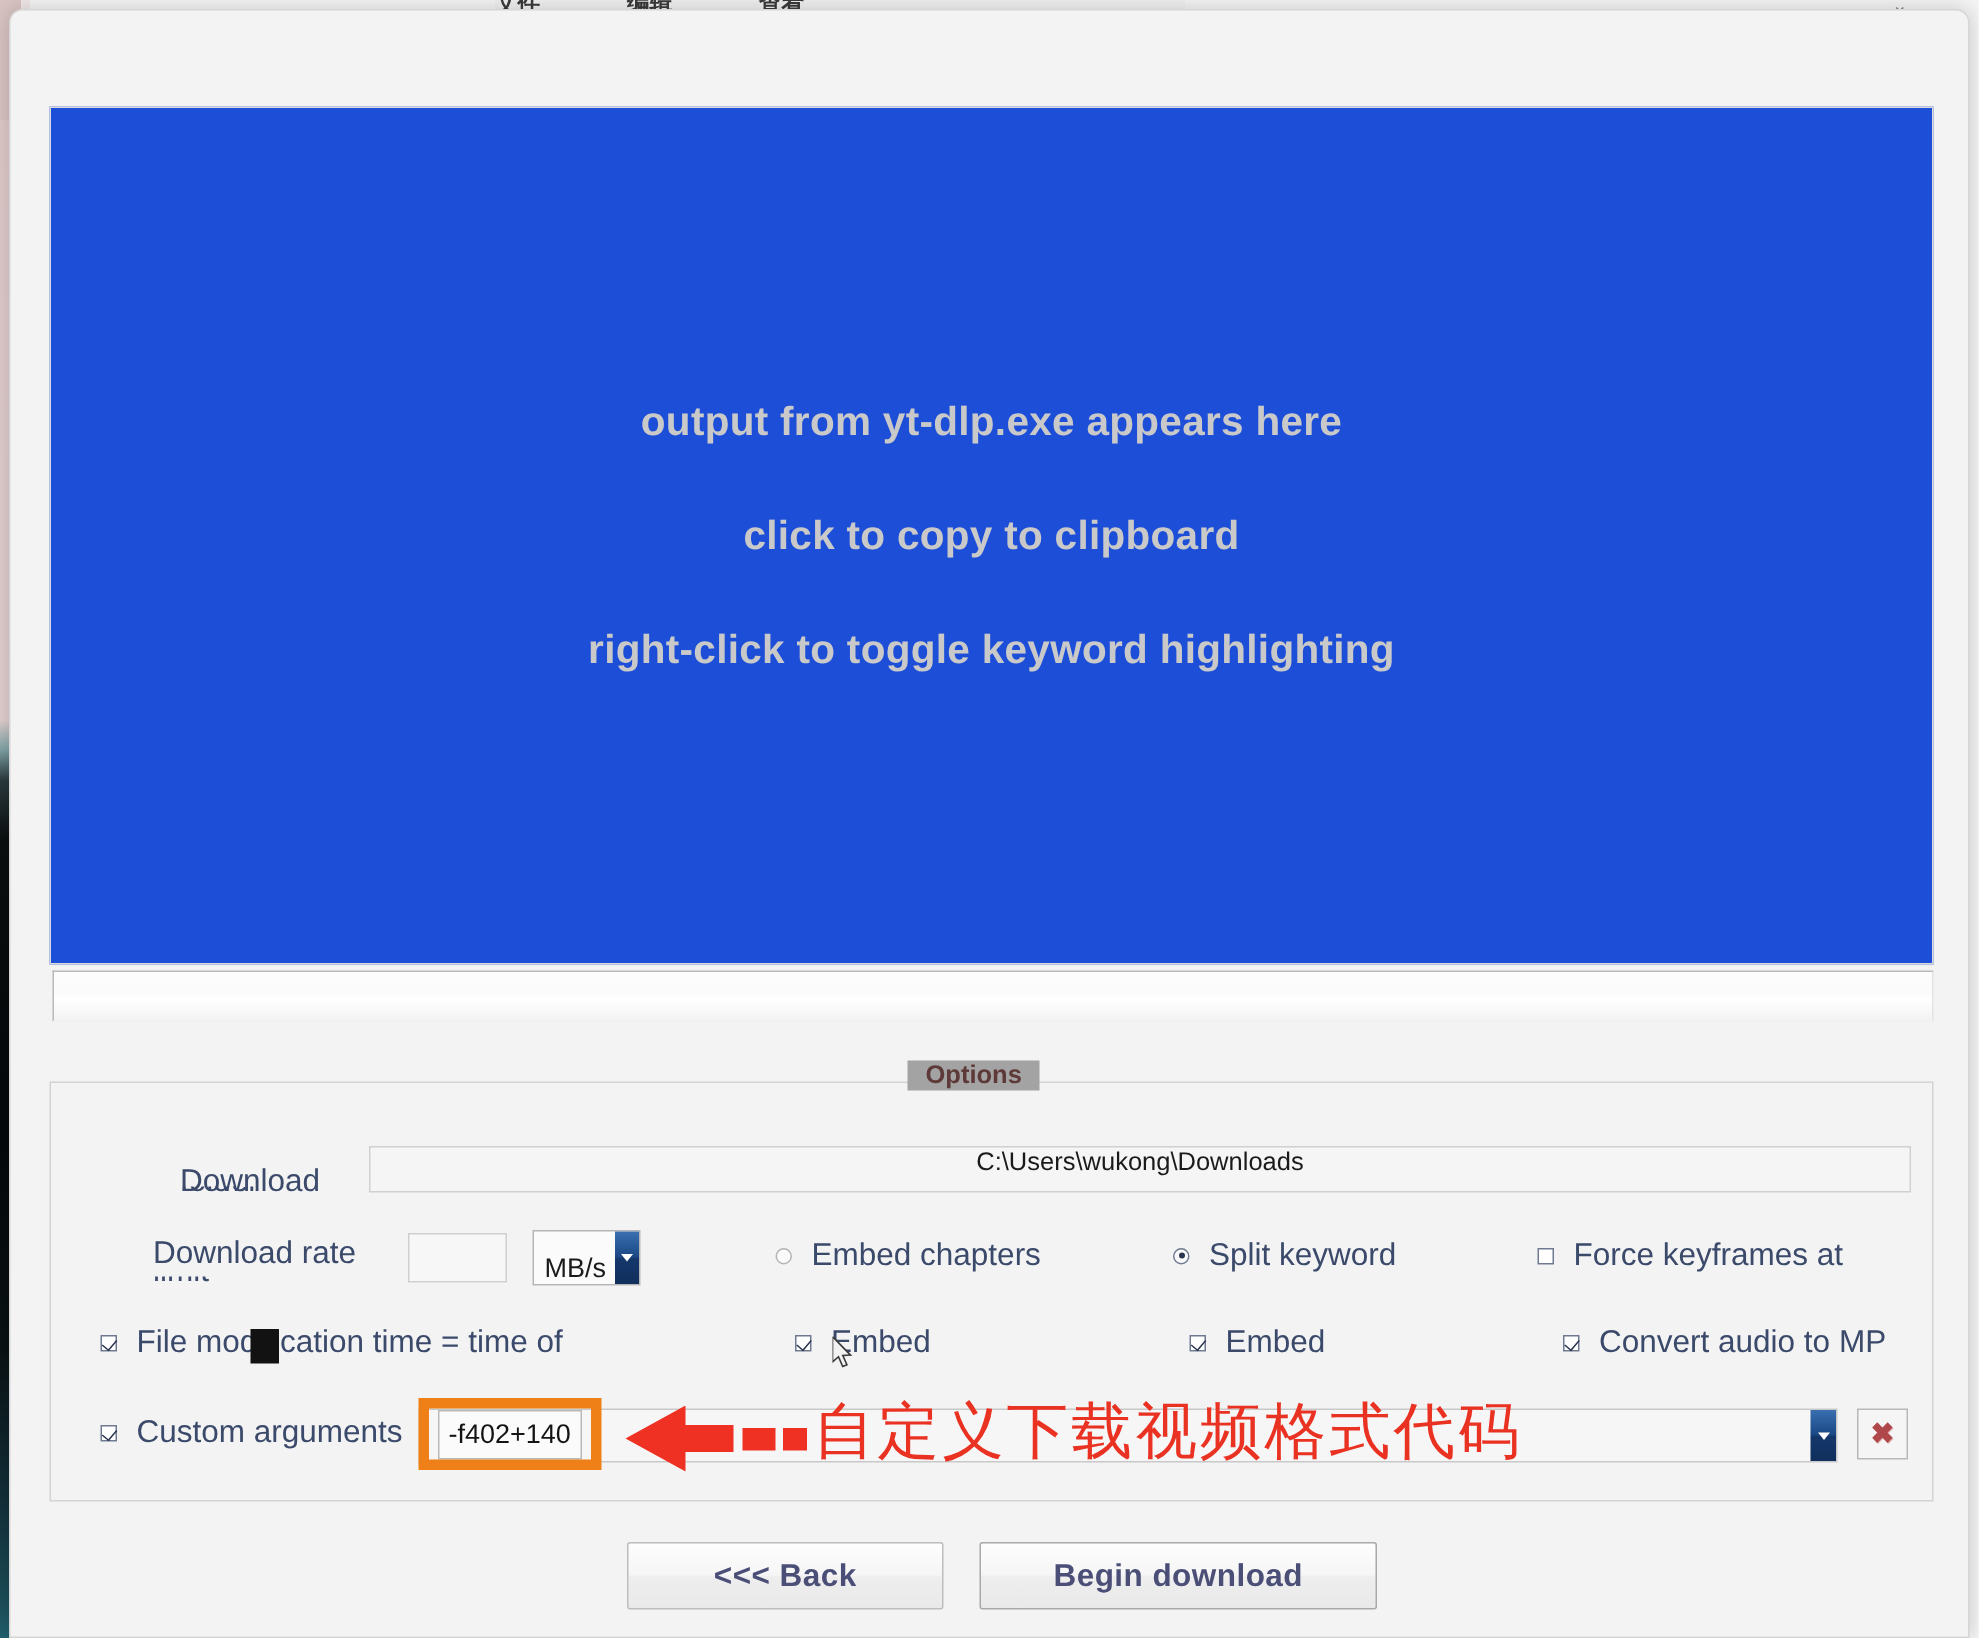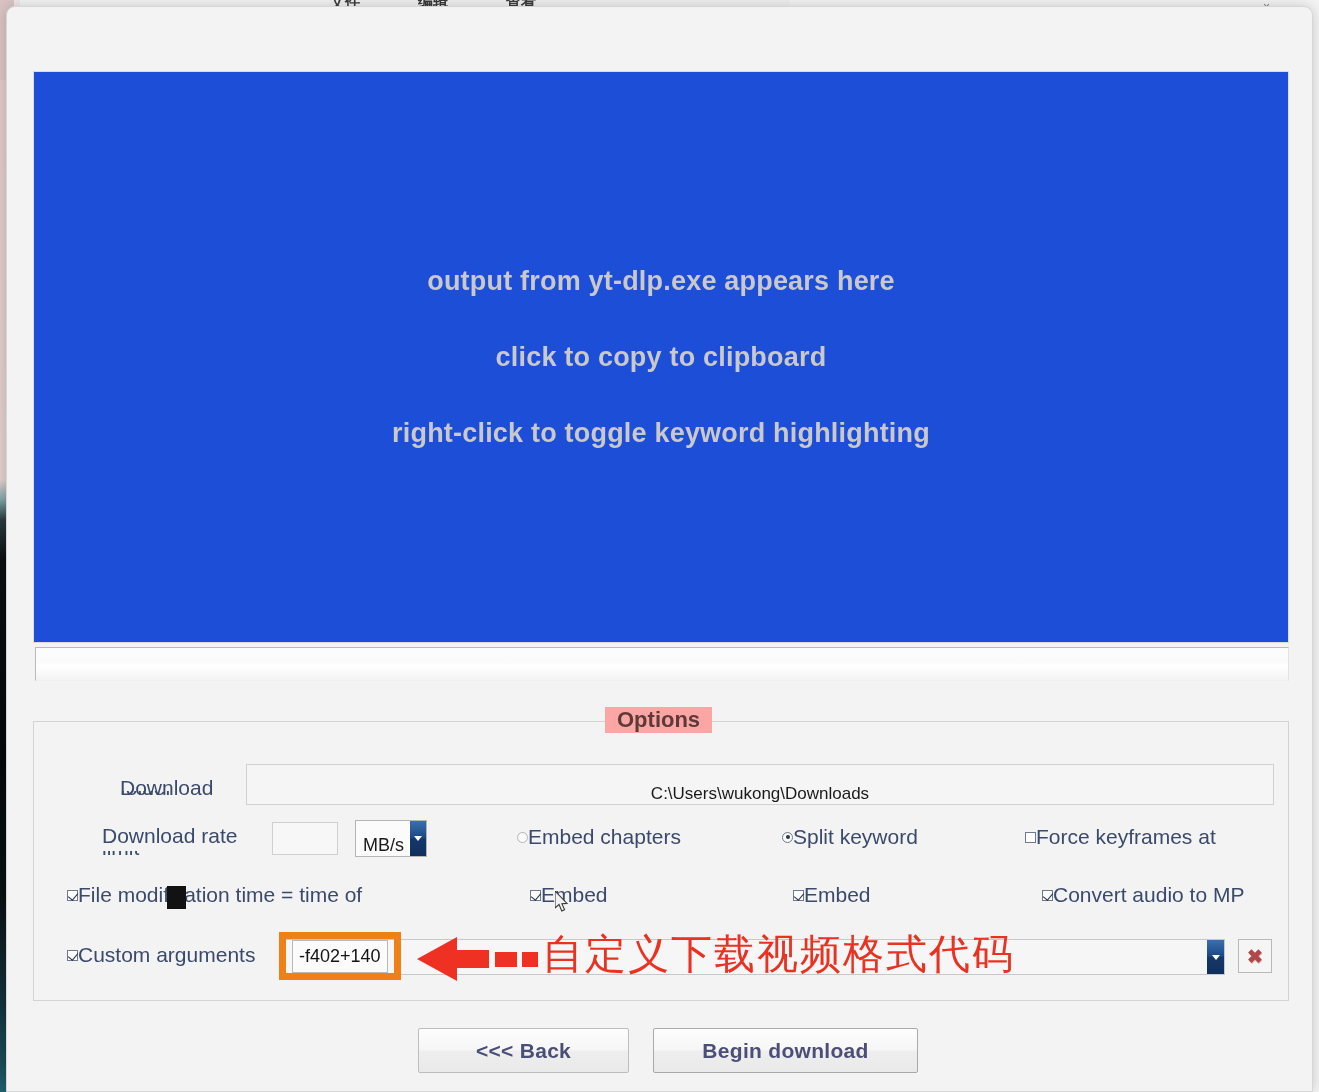--- a/index.html
+++ b/index.html
@@ -152,23 +152,23 @@
     position: absolute;
     left: 26px; top: 714px;
     width: 1256px; height: 280px;
     border: 1px solid #d3d3d3;
     background: #f3f3f3;
   }
   #options-legend {
     position: absolute;
     left: 598px; top: 700px;
     padding: 0 12px;
-    background: #fca5a5;
+    background: #a3a3a3;
     color: #5d3a38;
-    font-size: 22px;
+    font-size: 17px;
     font-weight: bold;
   }
 
   .opt-label {
     color: #3b4a6b;
     font-size: 21px;
     font-weight: 400;
     white-space: nowrap;
   }
   .clip-under {
@@ -188,22 +188,22 @@
     color: #1a1a1a;
     font-family: "Liberation Sans", sans-serif;
   }
 
   
   #lbl-download       { position: absolute; left: 113px; top: 757px; margin-top: 12px; }
   #lbl-download-clip  { left: 113px; top: 784px; width: 150px; }
   #download-path {
     position: absolute;
     left: 239px; top: 757px;
-    width: 1028px; height: 41px;
-    display: flex; align-items: flex-end; justify-content: center;
+    width: 1028px; height: 31px;
+    display: flex; align-items: flex-start; justify-content: center;
   }
 
   
   #lbl-rate        { position: absolute; left: 95px; top: 817px; }
   #lbl-rate-clip   { left: 95px; top: 844px; width: 160px; }
   #rate-input {
     position: absolute; left: 265px; top: 815px;
     width: 66px; height: 33px;
     background: #f7f7f7; border: 1px solid #cfcfcf;
   }
@@ -225,21 +225,21 @@
     display: flex; align-items: center; justify-content: center;
   }
   .combo-arrow::after {
     content: "";
     border-left: 4px solid transparent;
     border-right: 4px solid transparent;
     border-top: 5px solid #ffffff;
   }
 
   
-  .opt-item { position: absolute; display: flex; align-items: center; gap: 0; }
+  .opt-item { position: absolute; display: flex; align-items: center; gap: 13px; }
   .chk {
     width: 11px; height: 11px;
     border: 1px solid #6f7a90;
     background: #ffffff;
     flex: 0 0 auto;
     position: relative;
   }
   .chk.checked::after {
     content: "";
     position: absolute; left: 1.5px; top: 0px;

